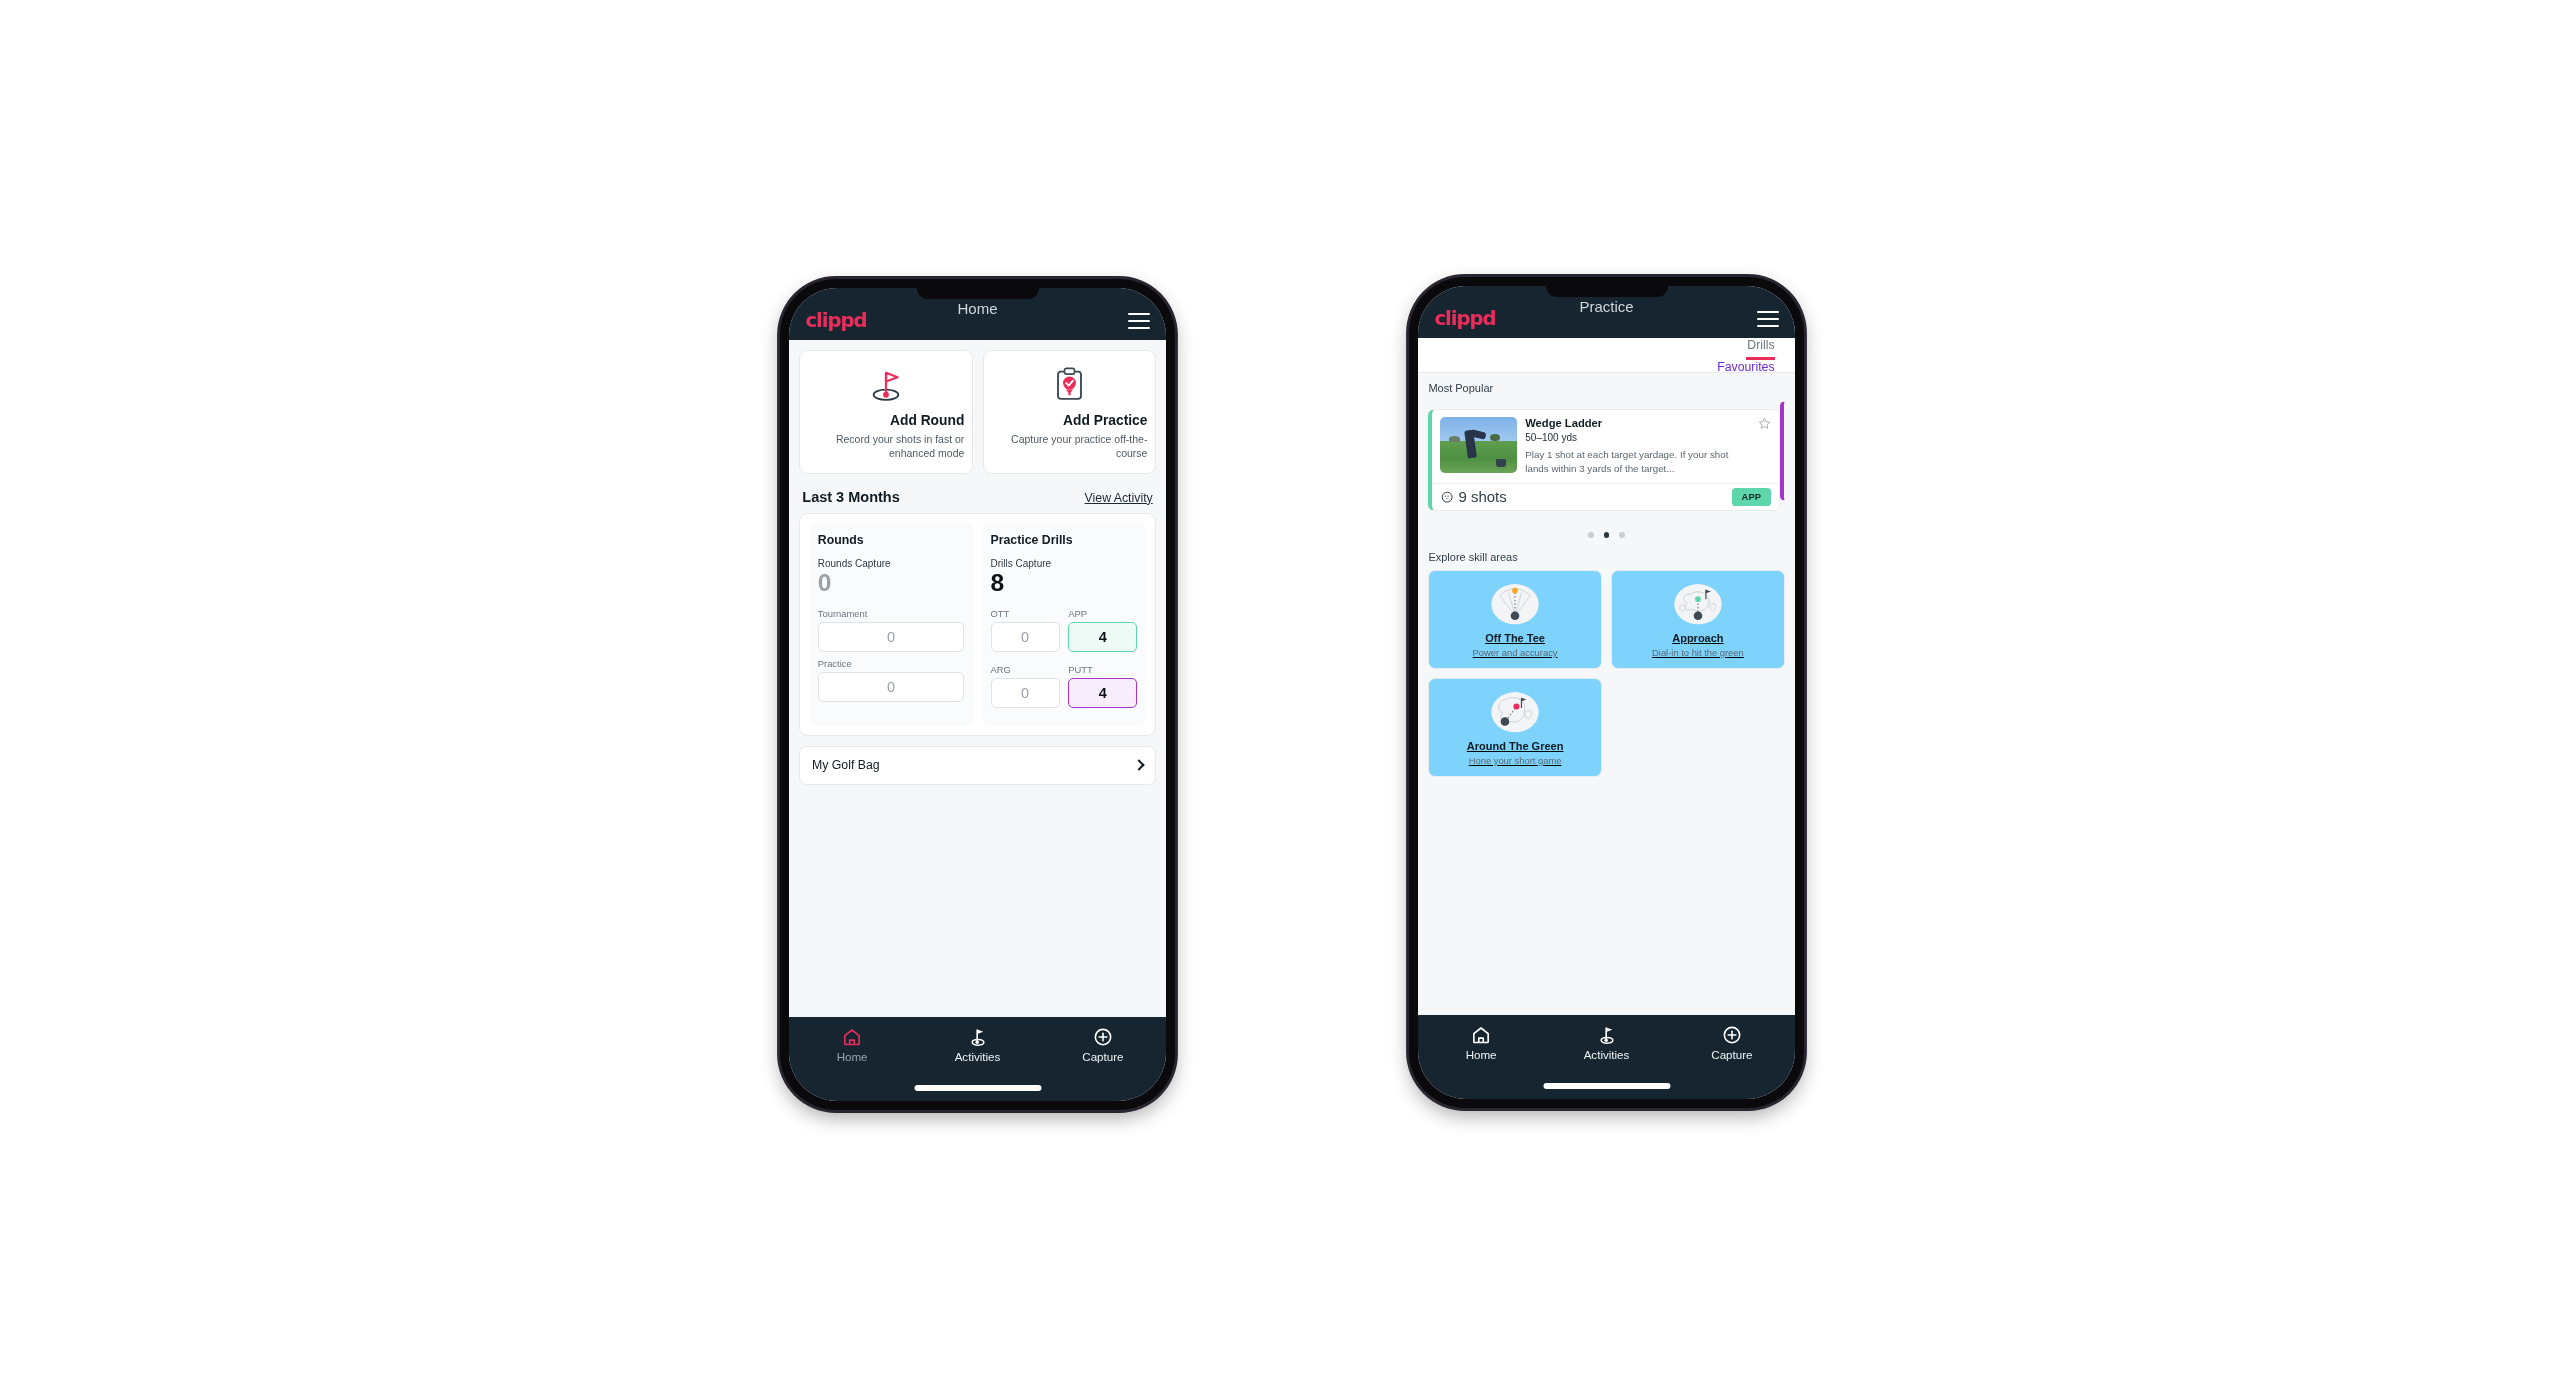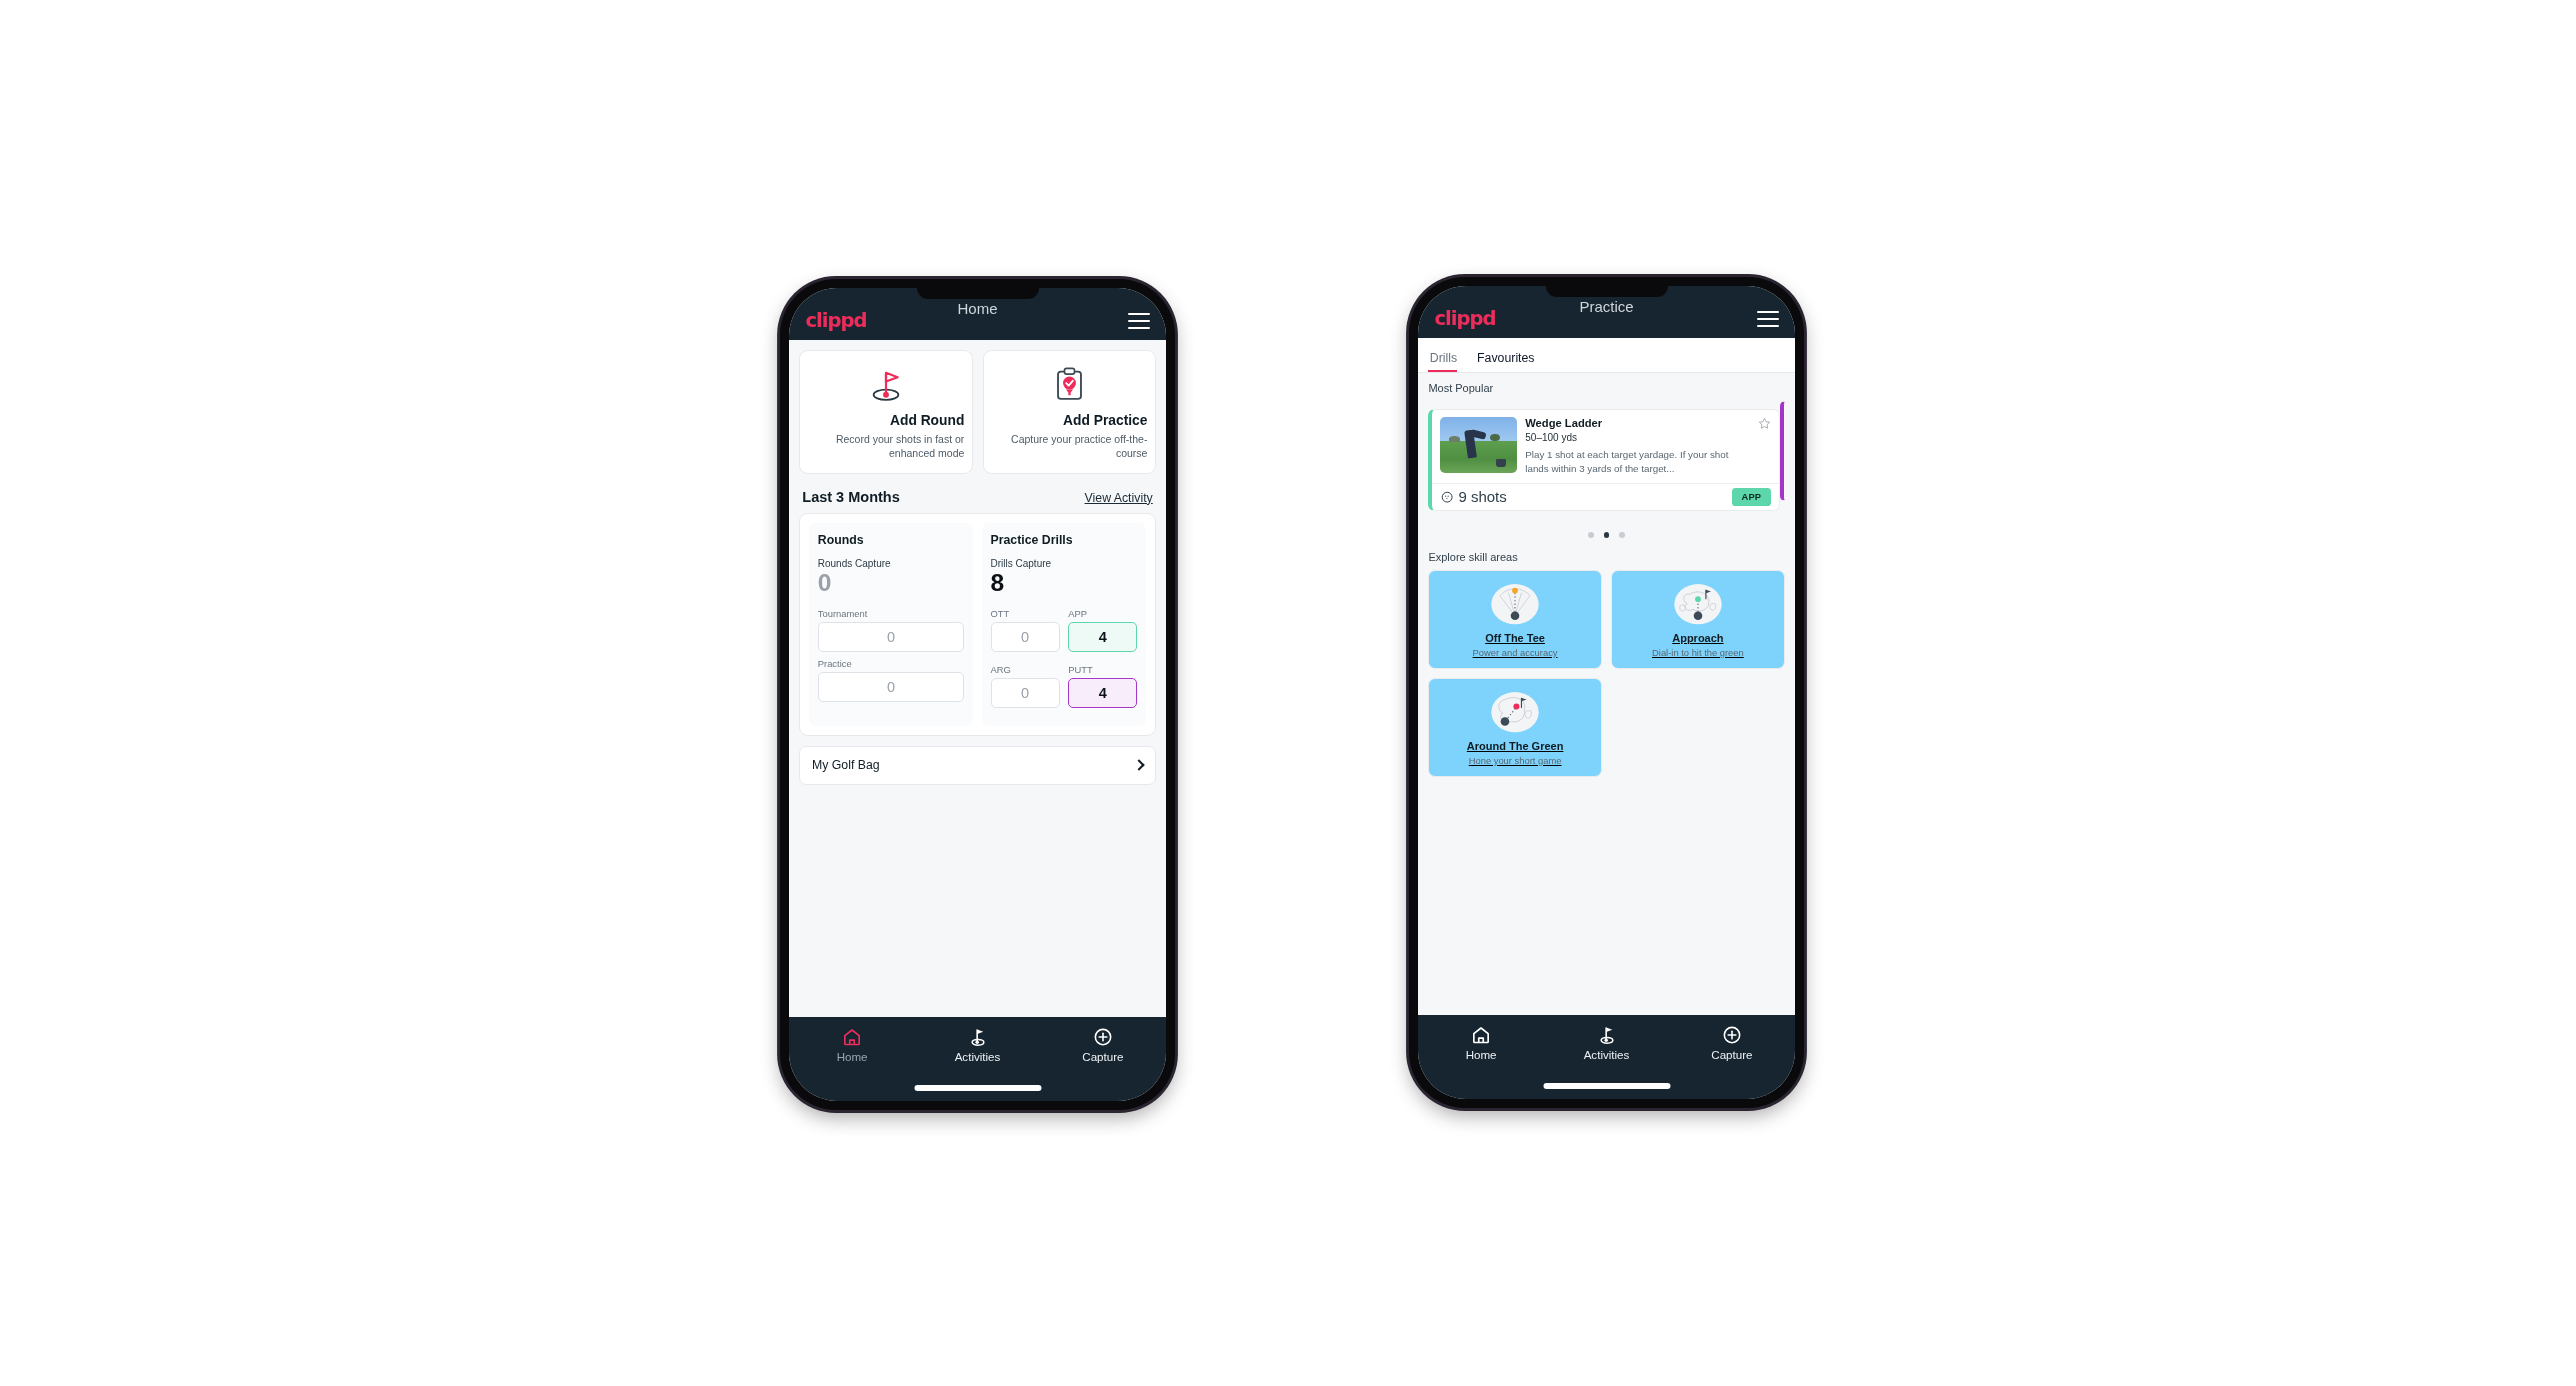--- a/index.html
+++ b/index.html
@@ -185,24 +185,25 @@
   .chev { width: 8px; height: 8px; border-right: 2.2px solid #0f1c24; border-top: 2.2px solid #0f1c24; transform: rotate(45deg); }
 
   
   .tabs {
     background: #fff;
     height: 35px;
     display: flex;
     align-items: flex-end;
     padding: 0 10px;
     border-bottom: 0.7px solid #e6e8ec;
+    flex-direction: column;
   }
   .tab {
     font-size: 12.3px;
-    color: #0f172a;
+    color: #6d28d9;
     padding: 0 10px 7.2px 10px;
     position: relative;
   }
   .tab:first-child { padding-left: 1.4px; }
   .tab.active::after {
     content: "";
     position: absolute;
     left: 0; right: 10px; bottom: 0;
     height: 2.2px;
     background: #ec2d5c;

